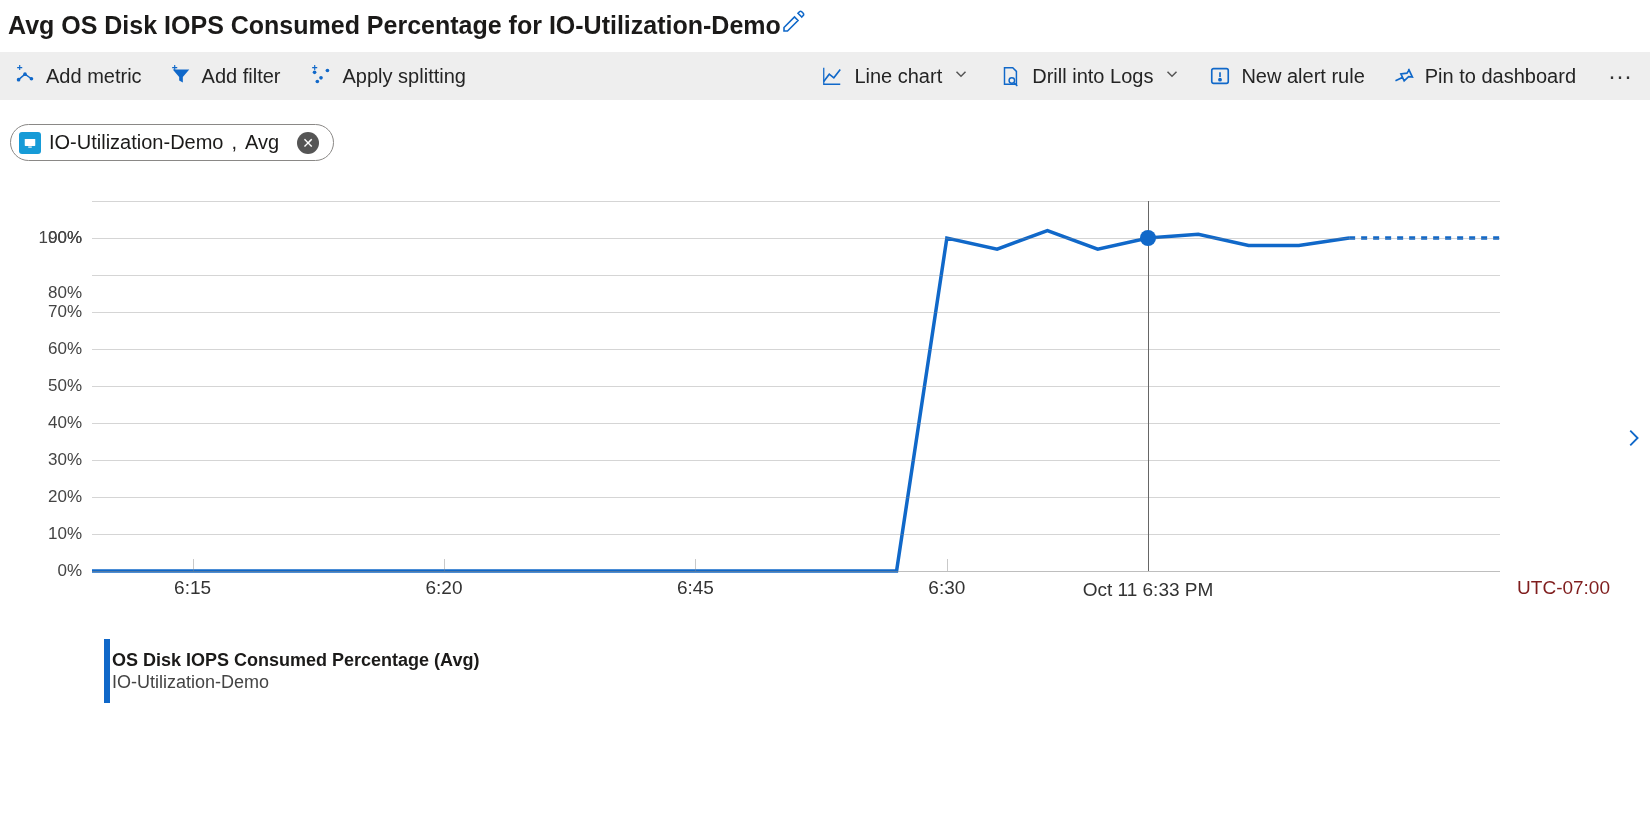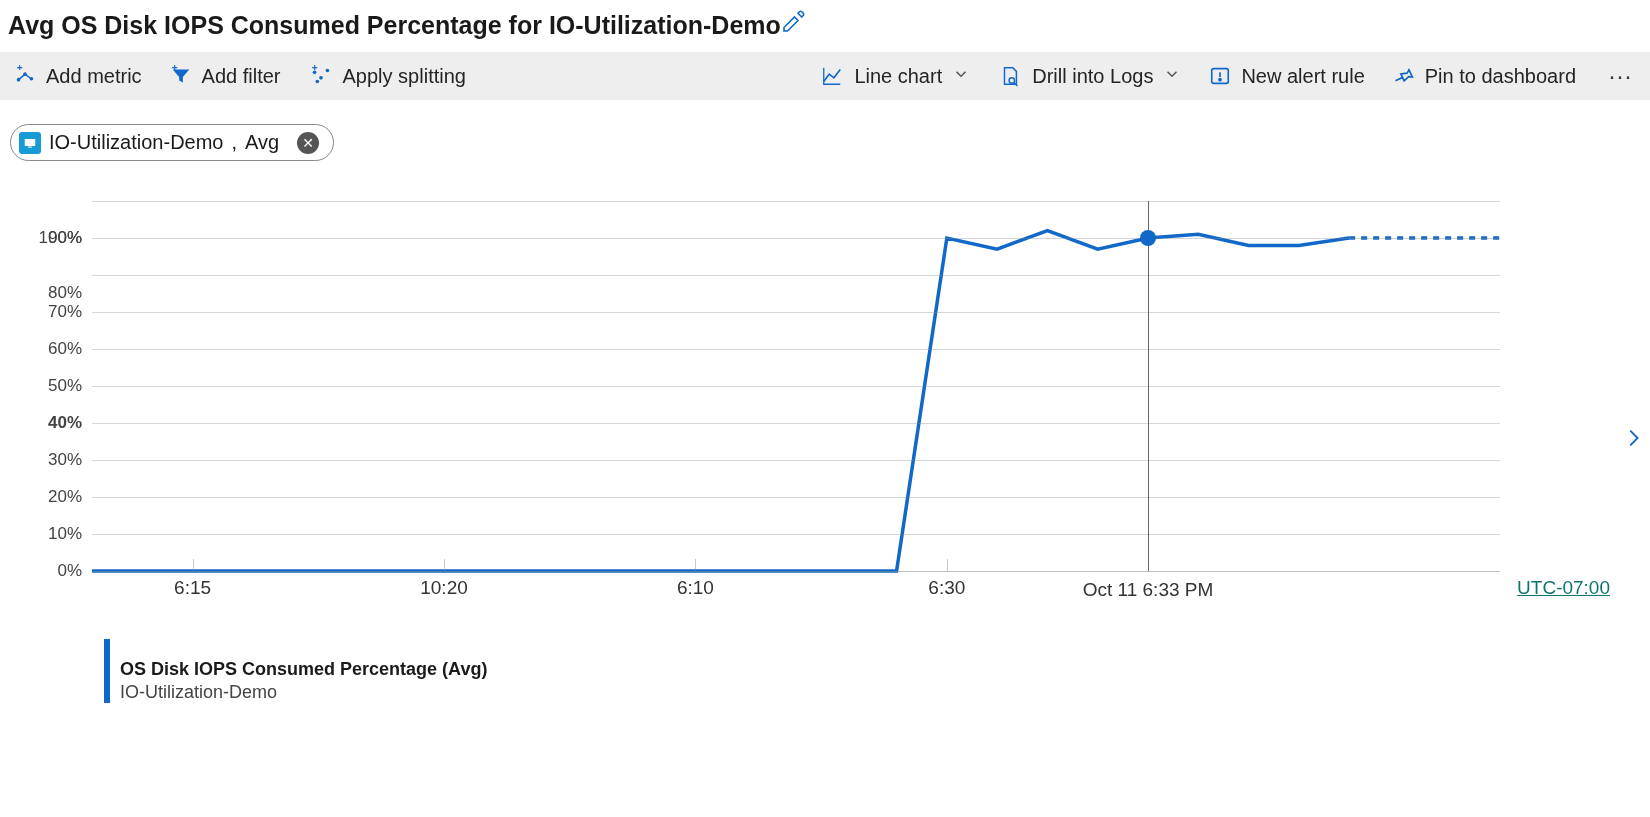--- a/index.html
+++ b/index.html
@@ -55,25 +55,25 @@
   .plot-inner { position:absolute; left:0; right:110px; top:0; bottom:50px; }
   .gridline { position:absolute; left:0; right:0; height:1px; background:#888; opacity:0.35; }
   .gridline.zero { opacity:0.55; }
   .ylabel { position:absolute; right:100%; transform:translate(-10px,-50%); font-size:17px; color:#444; white-space:nowrap;}
   .xaxis { position:absolute; left:0; right:0; bottom:0; height:50px;text-align:right; }
   .xtick { position:absolute; top:-12px; width:1px; height:12px; background:#888; opacity:0.45; }
   .xlabel { position:absolute; top:6px; transform:translateX(-50%); font-size:19px; color:#333; }
   .hoverline { position:absolute; top:0; bottom:0; width:1px; background:#666; }
   .hover-dot { position:absolute; width:16px;height:16px;border-radius:50%;background:#1068c9; transform:translate(-50%,-50%); }
   .xlabel-hover { position:absolute; top:8px; transform:translateX(-50%); font-size:19px; color:#333; white-space:nowrap;}
-  .tz { position:absolute; right:0; bottom:22px; font-size:19px; color:#0f766e;text-decoration:underline;}
+  .tz { position:absolute; right:0; bottom:22px; font-size:19px; color:#7f1d1d;}
 
   svg.series { position:absolute; inset:0; overflow:visible; }
 
-  .legend { padding: 18px 0 0 70px; display:flex; align-items:flex-end; gap:10px;}
+  .legend { padding: 18px 0 0 70px; display:flex; align-items:center; gap:2px;}
   .legend .bar { width:6px; height:64px; background:#1068c9; }
   .legend .meta { line-height:1.25; }
   .legend .name { font-weight:600; font-size:18px;}
   .legend .res { font-size:18px; color:#444;}
   .legend .val { font-size:35px; font-weight:700; display:flex; align-items:baseline; gap:2px;}
   .legend .val small { font-size:19px; font-weight:400;}
 
   .side-chevron { position:absolute; right:6px; top:420px; color:#1068c9; cursor:pointer; }
 </style>
 </head>
@@ -197,43 +197,43 @@
         </svg>
     <div class="gridline zero" style="top: 370px;"></div>
         <div class="ylabel" style="top: 370px;">0%</div>
         <div class="gridline" style="top: 333px;"></div>
         <div class="ylabel" style="top: 333px;">10%</div>
         <div class="gridline" style="top: 296px;"></div>
         <div class="ylabel" style="top: 296px;">20%</div>
         <div class="gridline" style="top: 259px;"></div>
         <div class="ylabel" style="top: 259px;">30%</div>
         <div class="gridline" style="top: 222px;"></div>
-        <div class="ylabel" style="top: 222px; font-weight: bold;">40%</div>
+        <div class="ylabel" style="top: 222px;">40%</div>
         <div class="gridline" style="top: 185px;"></div>
         <div class="ylabel" style="top: 185px;">50%</div>
         <div class="gridline" style="top: 148px;"></div>
         <div class="ylabel" style="top: 148px;">60%</div>
         <div class="gridline" style="top: 111px;"></div>
         <div class="ylabel" style="top: 111px;">70%</div>
         <div class="gridline" style="top: 74px;"></div>
         <div class="ylabel" style="top: 74px; margin-top: 18px;">80%</div>
         <div class="gridline" style="top: 37px;"></div>
         <div class="ylabel" style="top: 37px; text-align: center;">90%</div>
         <div class="gridline" style="top: 0px;"></div>
         <div class="ylabel" style="top: 8px; margin-top: 29px;">100%</div>
         <div class="hoverline" style="left: 1056px;"></div>
         <div class="hover-dot" style="left: 1056px; top: 37px;"></div>
       </div>
     <div class="xaxis" id="xaxis">
         <div class="xtick" style="left: 100.571px;"></div>
         <div class="xlabel" style="left: 100.571px;">6:15</div>
         <div class="xtick" style="left: 352px;"></div>
-        <div class="xlabel" style="left: 352px;">10:20</div>
+        <div class="xlabel" style="left: 352px;">6:20</div>
         <div class="xtick" style="left: 603.429px;"></div>
-        <div class="xlabel" style="left: 603.429px;">6:10</div>
+        <div class="xlabel" style="left: 603.429px;">6:45</div>
         <div class="xtick" style="left: 854.857px;"></div>
         <div class="xlabel" style="left: 854.857px;">6:30</div>
         <div class="xlabel-hover" style="left: 1056px;">Oct 11 6:33 PM</div>
       </div>
     <div class="tz">UTC-07:00</div>
   </div>
   <div class="legend">
     <div class="bar"></div>
     <div class="meta">
       <div class="name">OS Disk IOPS Consumed Percentage (Avg)</div>

